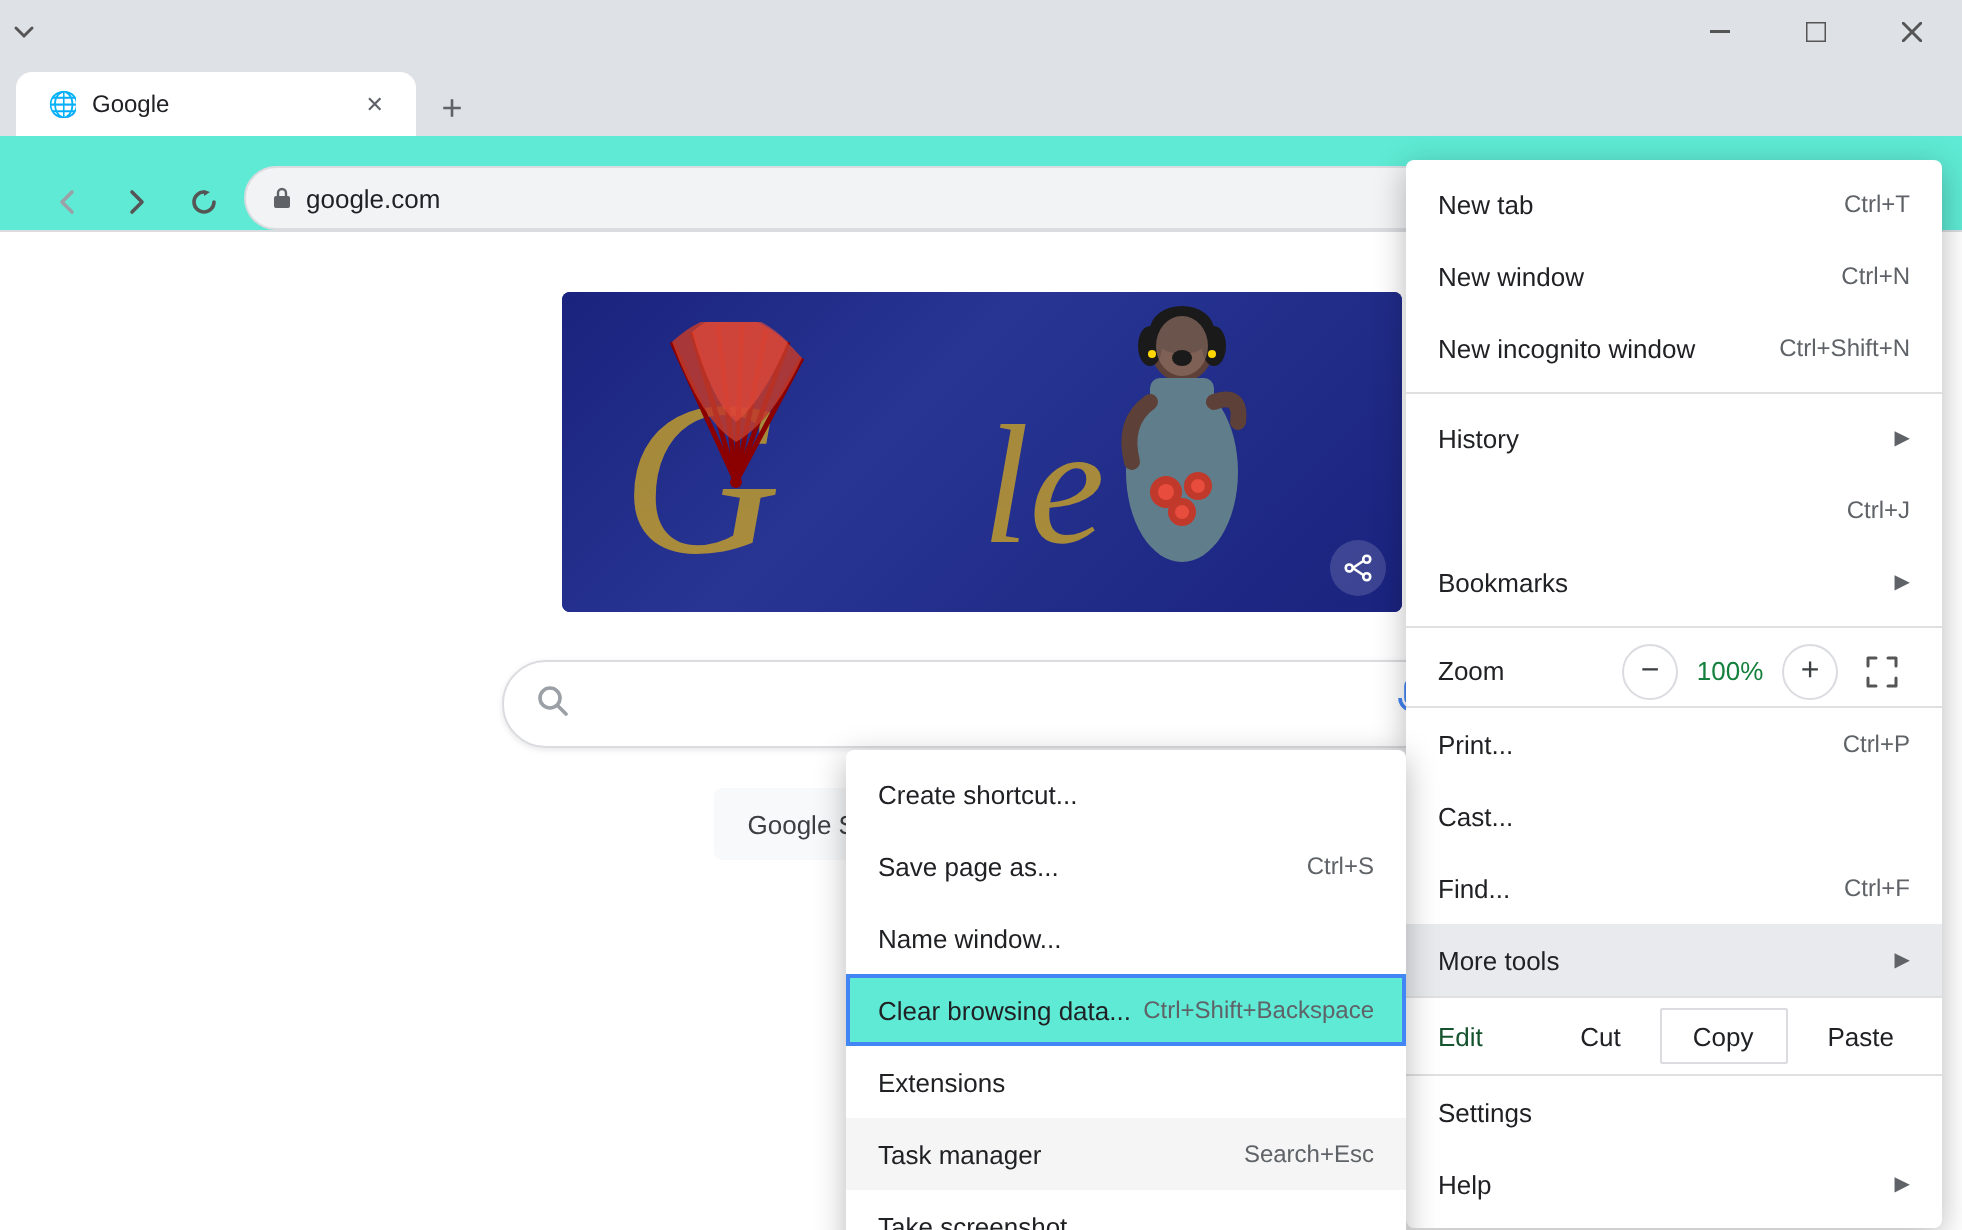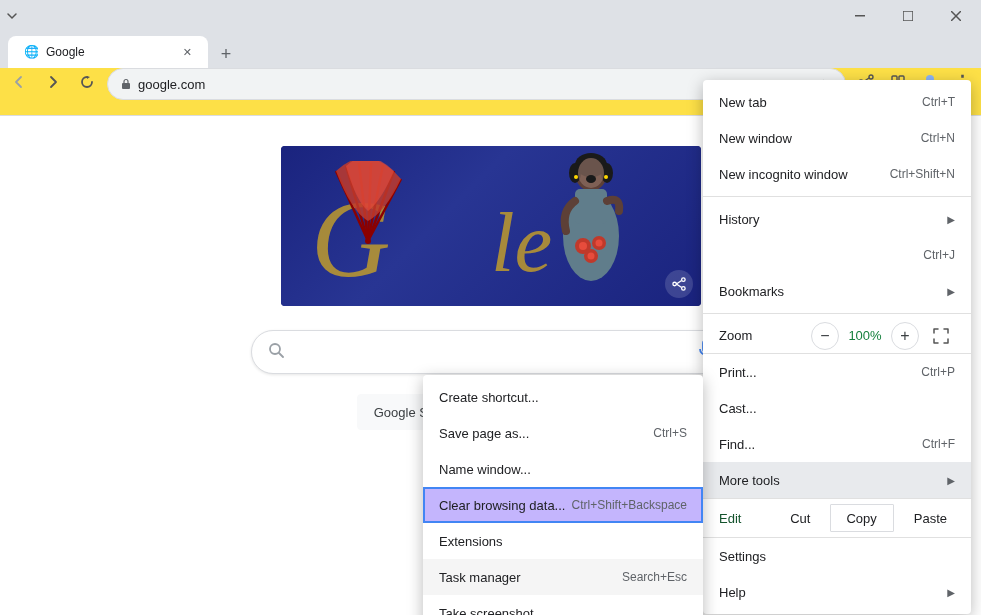--- a/index.html
+++ b/index.html
@@ -57,24 +57,24 @@
       height: 36px;
       background: #dee1e6;
       display: flex;
       align-items: flex-end;
       padding-left: 8px;
     }
 
     
     .omnibar-row {
       height: 48px;
-      background: #fde047;
-      display: flex;
-      align-items: flex-start;
-      padding: 0 5px;
+      background: #5eead4;
+      display: flex;
+      align-items: flex-end;
+      padding: 0 20px;
       gap: 6px;
       border-bottom: 1px solid #dadce0;
     }
 
     .nav-btn {
       width: 28px;
       height: 28px;
       border-radius: 50%;
       border: none;
       background: transparent;
@@ -347,21 +347,21 @@
       color: #202124;
       font-size: 13px;
       position: relative;
     }
     .submenu-item.active {
       background: #f5f5f5;
     }
     .submenu-item.highlighted-blue {
       outline: 2px solid #4285f4;
       outline-offset: -2px;
-      background: #c4b5fd;
+      background: #5eead4;
     }
 
     .submenu-item-label { flex: 1; }
     .submenu-item-shortcut { color: #5f6368; font-size: 12px; }
 
     
     @keyframes blink { 0%,100%{opacity:1} 50%{opacity:0} }
 
     
     .doodle-person {

